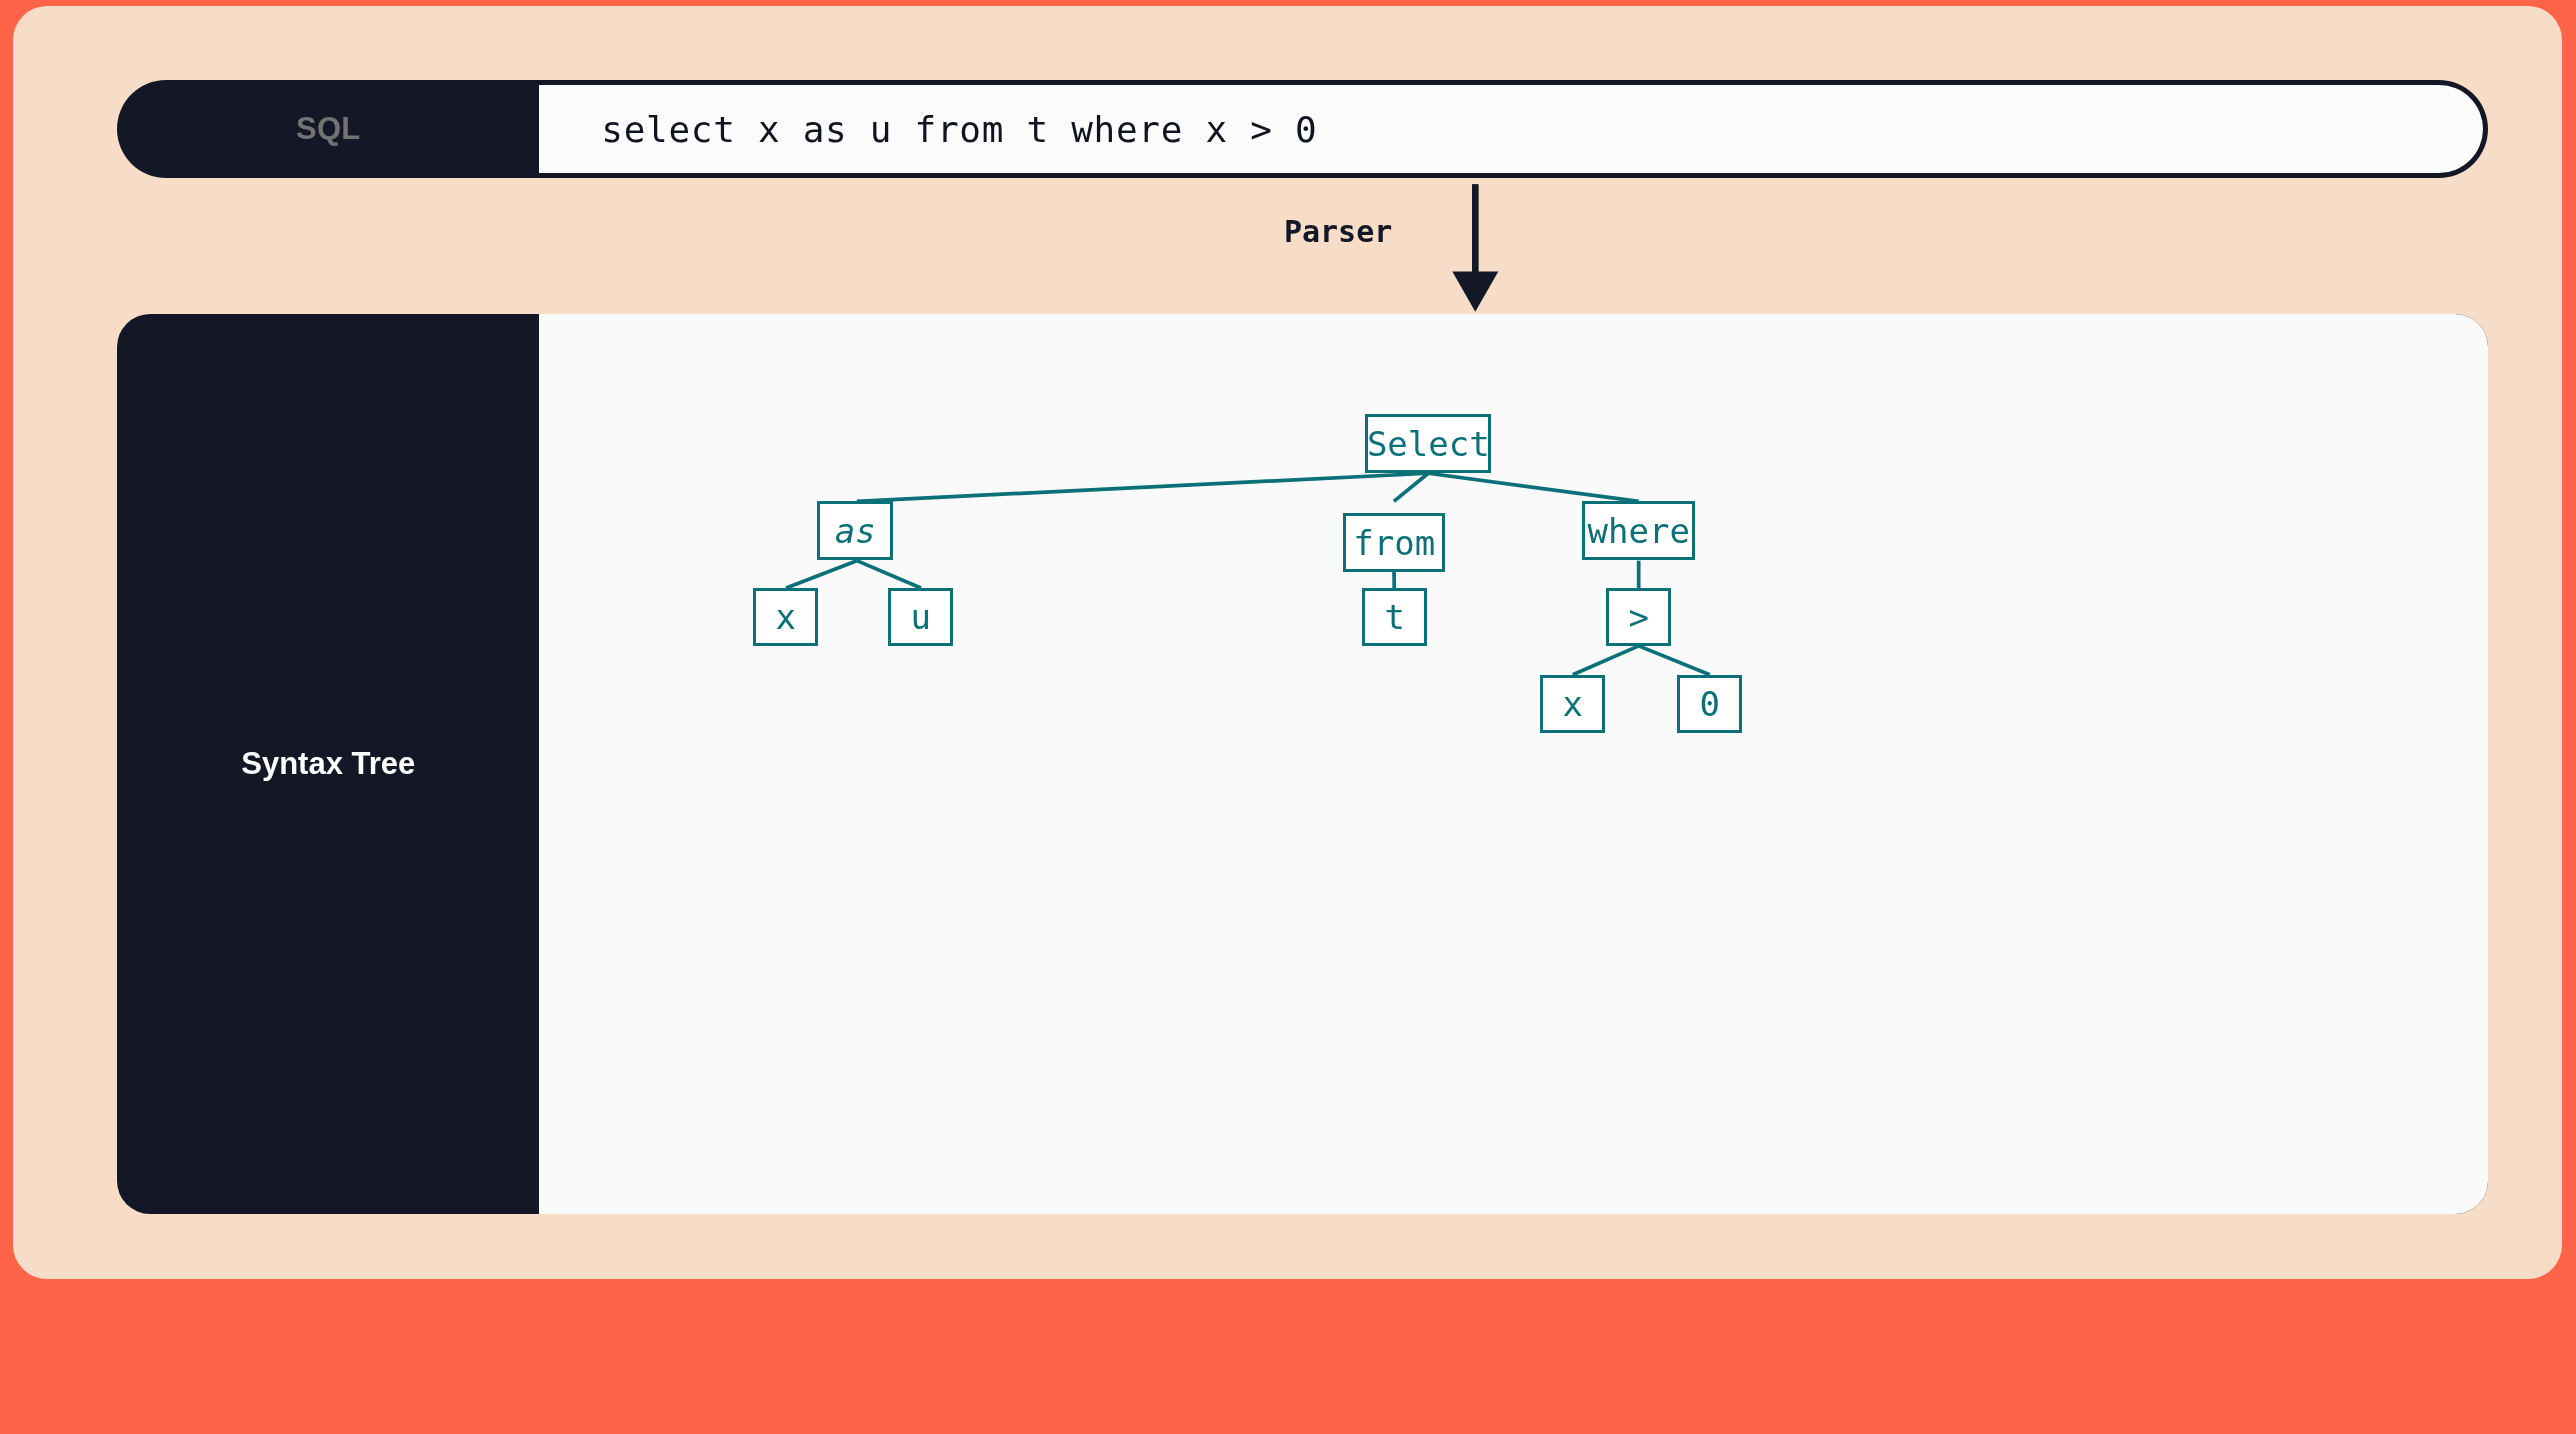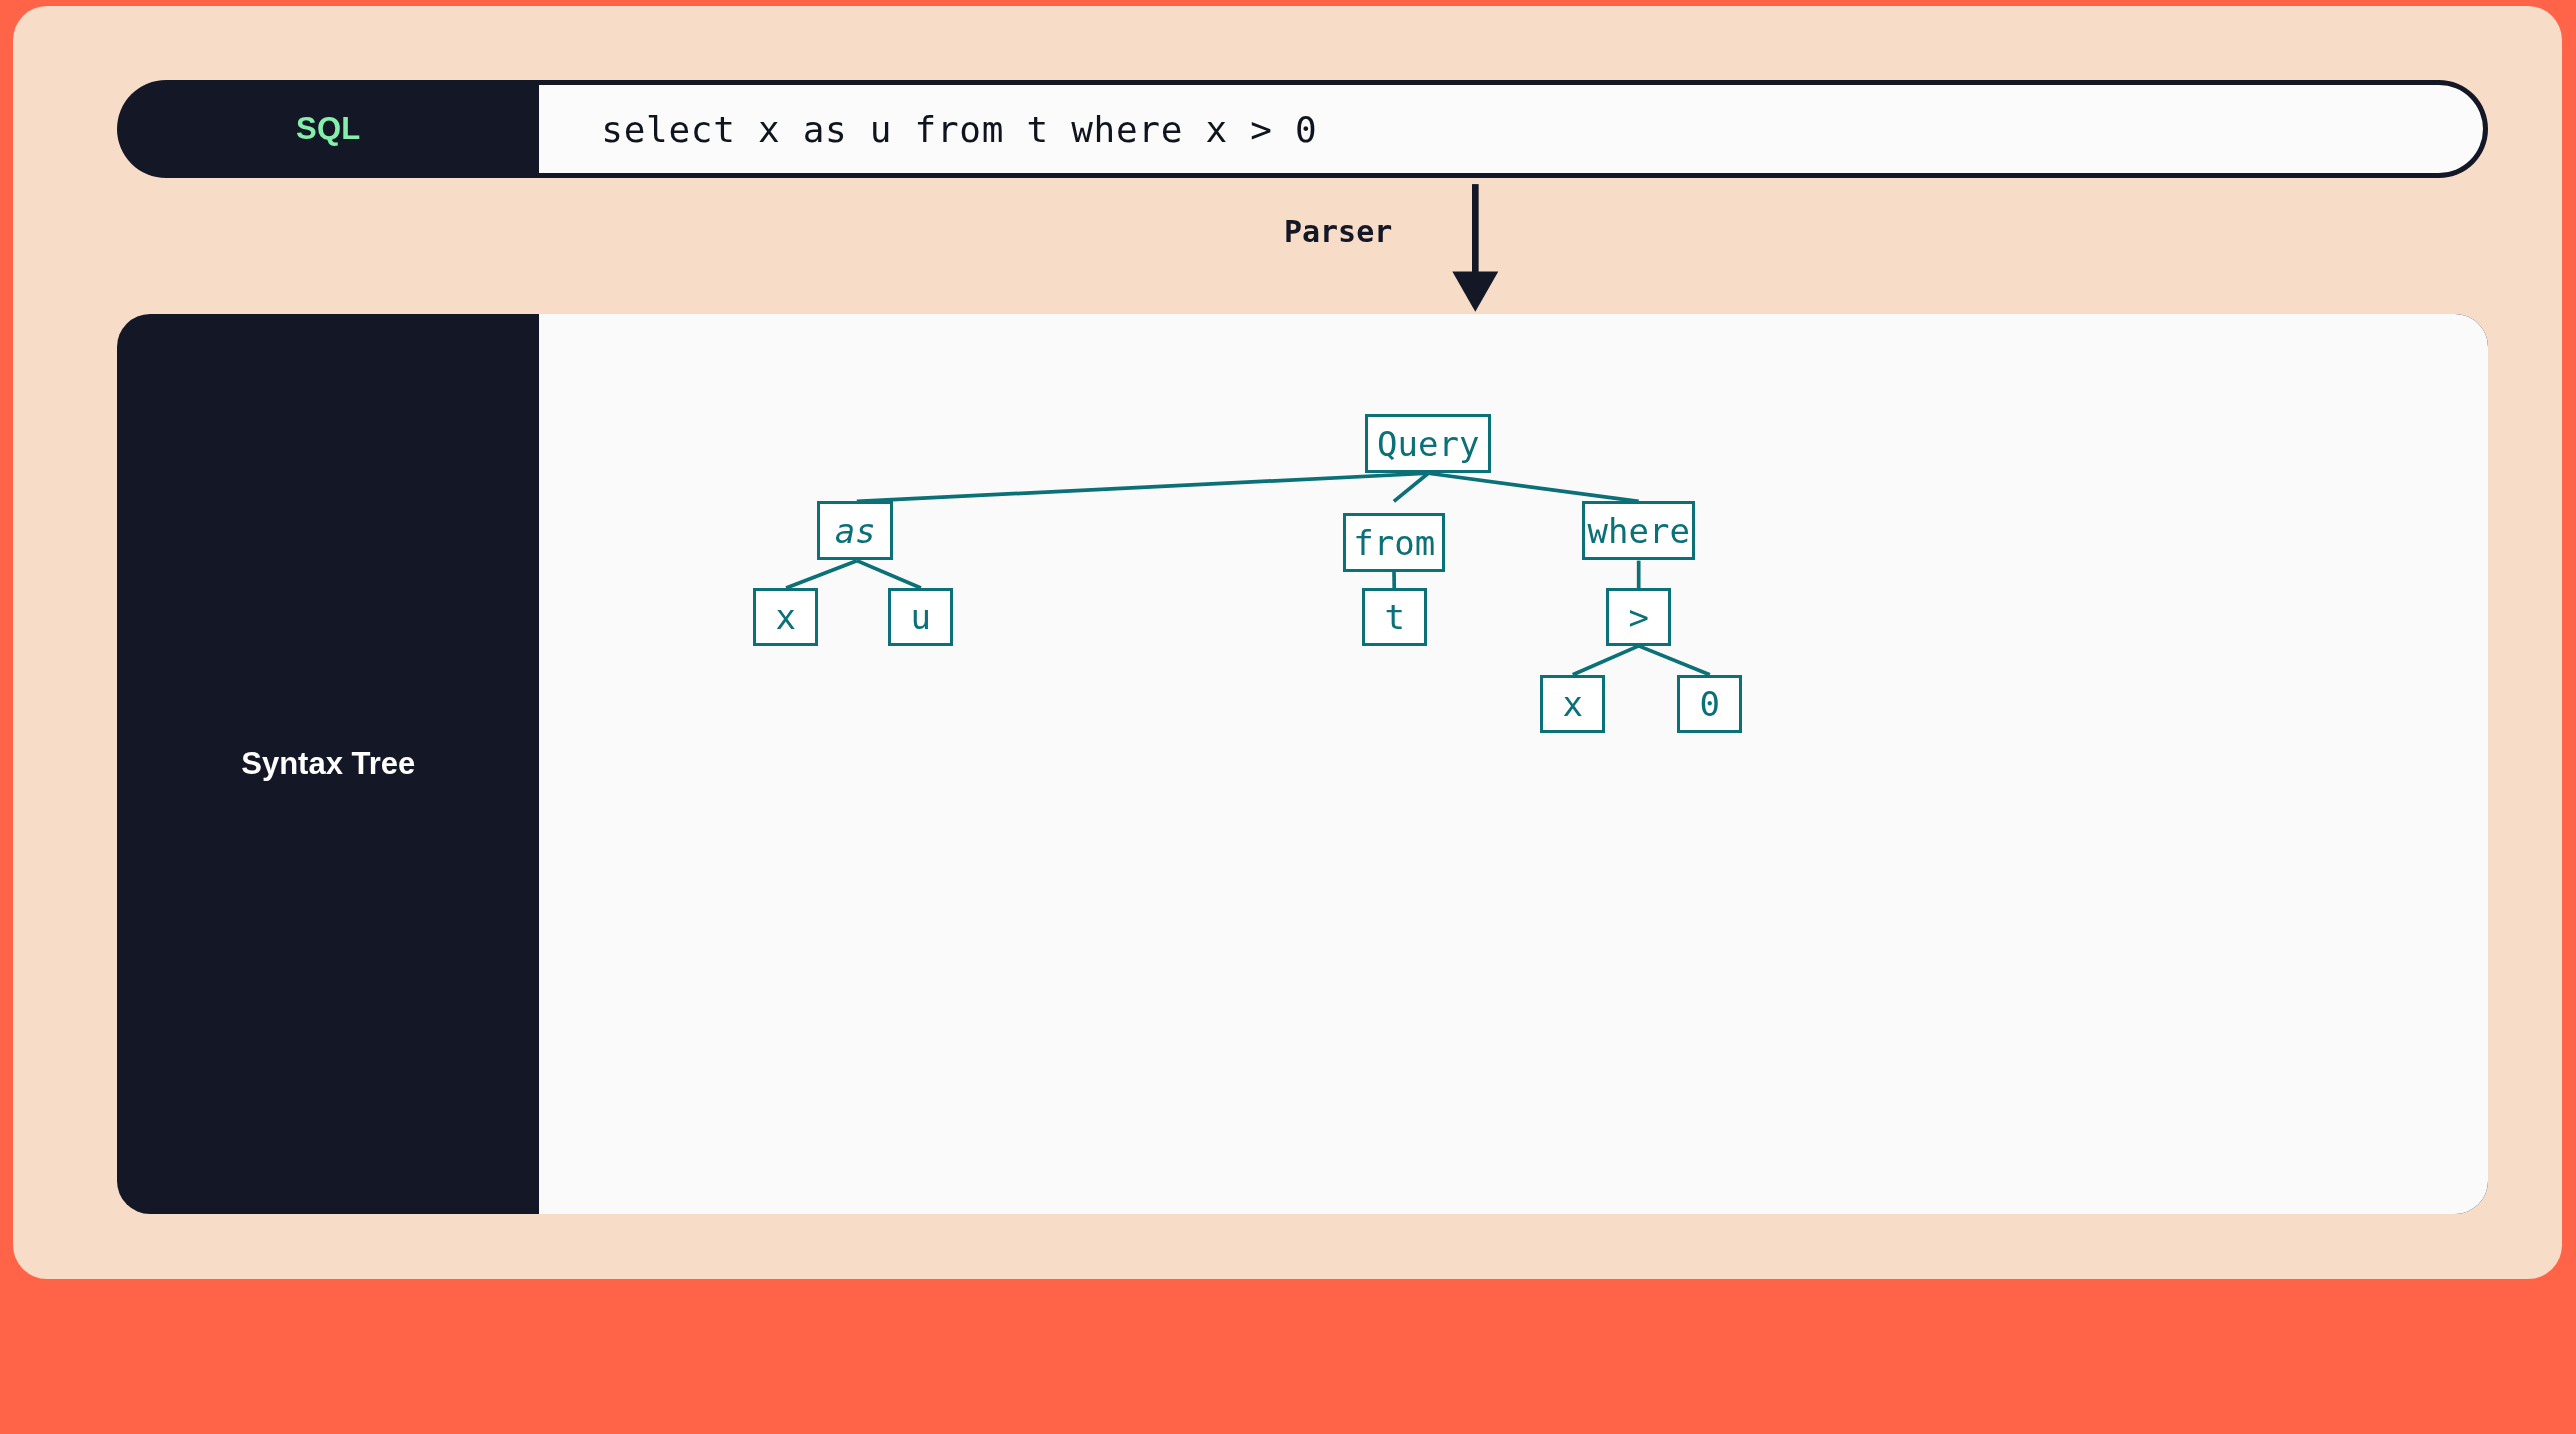--- a/index.html
+++ b/index.html
@@ -9,21 +9,21 @@
   .canvas{position:absolute;inset:0;background:#FF6348;}
 
   
   .peach-panel{position:absolute;left:13.3px;top:6px;width:2549px;height:1273px;
     background:#F7DCC7;border-radius:34px;}
 
   
   .sql-row{position:absolute;left:104px;top:74px;width:2371px;height:98px;
     border-radius:49px;background:#141826;display:flex;align-items:stretch;overflow:hidden;}
   .sql-label{width:422px;flex:0 0 422px;display:flex;align-items:center;justify-content:center;
-    color:#86efac;font-size:31px;font-weight:700;letter-spacing:0.3px;}
+    color:#737373;font-size:31px;font-weight:700;letter-spacing:0.3px;}
   .sql-input-wrap{flex:1 1 auto;margin:5.2px 5.2px 5.2px 0;background:#FBFBFB;
     border-radius:0 44px 44px 0;display:flex;align-items:center;}
   .sql-input{font-family:"DejaVu Sans Mono","Liberation Mono",monospace;
     font-size:36px;color:#10141F;padding-left:62px;letter-spacing:0.7px;white-space:pre;}
 
   
   .parser-zone{position:absolute;left:1156px;top:178px;width:445px;height:130px;}
   .parser-label{position:absolute;right:222px;top:30px;
     font-family:"DejaVu Sans Mono","Liberation Mono",monospace;
     font-size:30px;color:#141826;white-space:nowrap;font-weight:bold;}
@@ -78,21 +78,21 @@
             <line x1="1200" y1="215" x2="1153.5" y2="253" stroke="#0B7077" stroke-width="5"></line>
             <line x1="1200" y1="215" x2="1484" y2="253" stroke="#0B7077" stroke-width="5"></line>
             <line x1="428.5" y1="333" x2="333" y2="370" stroke="#0B7077" stroke-width="5"></line>
             <line x1="428.5" y1="333" x2="515" y2="370" stroke="#0B7077" stroke-width="5"></line>
             <line x1="1153.5" y1="333" x2="1154" y2="370" stroke="#0B7077" stroke-width="5"></line>
             <line x1="1484" y1="333" x2="1484" y2="370" stroke="#0B7077" stroke-width="5"></line>
             <line x1="1484" y1="448" x2="1395" y2="487" stroke="#0B7077" stroke-width="5"></line>
             <line x1="1484" y1="448" x2="1580" y2="487" stroke="#0B7077" stroke-width="5"></line>
           </svg>
       <div class="node-box" style="left: 826px; top: 100px; width: 126px; height: 59px; border-color: rgb(11, 112, 119);">
-            <span class="node-text" style="color: rgb(11, 112, 119);">Query</span>
+            <span class="node-text" style="color: rgb(11, 112, 119);">Select</span>
           </div>
           <div class="node-box" style="left: 278px; top: 187px; width: 76px; height: 59px; border-color: rgb(11, 112, 119); font-style: italic;">
             <span class="node-text" style="color: rgb(11, 112, 119);">as</span>
           </div>
           <div class="node-box" style="left: 804px; top: 199px; width: 102px; height: 59px; border-color: rgb(11, 112, 119);">
             <span class="node-text" style="color: rgb(11, 112, 119);">from</span>
           </div>
           <div class="node-box" style="left: 1043px; top: 187px; width: 113px; height: 59px; border-color: rgb(11, 112, 119);">
             <span class="node-text" style="color: rgb(11, 112, 119);">where</span>
           </div>

